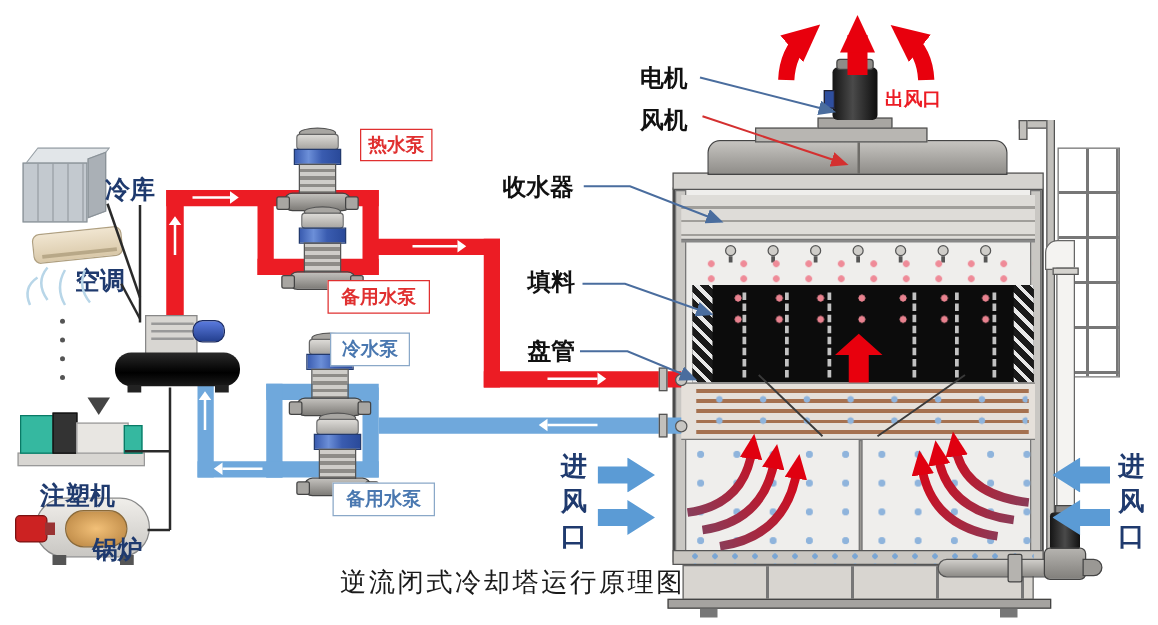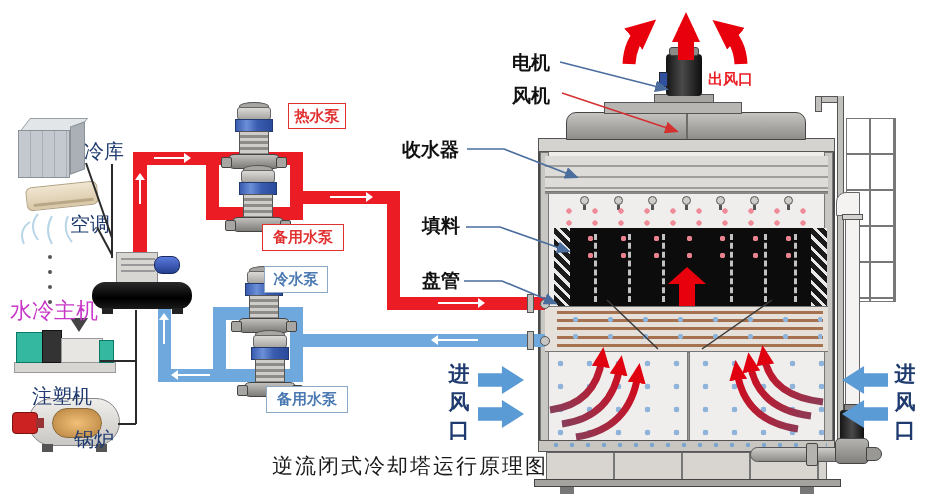--- a/index.html
+++ b/index.html
@@ -137,23 +137,23 @@
   .pump1{left:226px;top:102px}.pump2{left:230px;top:165px}.pump3{left:236px;top:266px}.pump4{left:242px;top:330px}
 
   
   .pbox{background:#fff;border:1.5px solid;display:flex;align-items:center;justify-content:center;font-weight:bold;font-size:15px}
   .pbox.hotb{border-color:#e03030;color:#e03030}
   .pbox.coldb{border-color:#8aa8c8;color:#4a78b0}
   .lb-hw{left:288px;top:103px;width:58px;height:26px}
   .lb-hb{left:262px;top:224px;width:82px;height:27px}
   .lb-cw{left:264px;top:266px;width:64px;height:27px}
   .lb-cb{left:266px;top:386px;width:82px;height:27px}
-  .eqlbl{font-weight:normal;font-size:20px;color:#1f3a6e;white-space:nowrap}
+  .eqlbl{font-weight:bold;font-size:20px;color:#1f3a6e;white-space:nowrap}
   .lb-cr{left:84px;top:138px}
-  .lb-ac{left:70px;top:211px}
+  .lb-ac{left:60px;top:211px}
   .lb-ch{left:10px;top:296px;font-size:22px;color:#c837c8}
   .lb-im{left:32px;top:383px}
   .lb-bl{left:74px;top:426px}
   .twlbl{font-weight:bold;font-size:19px;color:#111;white-space:nowrap}
   .lb-motor{left:512px;top:50px}
   .lb-fan{left:512px;top:83px}
   .lb-elim{left:402px;top:137px}
   .lb-fill{left:422px;top:213px}
   .lb-coil{left:422px;top:268px}
   .lb-out{left:708px;top:70px;font-size:15px;color:#ec1c24}
@@ -326,21 +326,20 @@
       <div class="p-fr"></div>
   </div>
 
   <div class="pbox hotb lb-hw">热水泵</div>
   <div class="pbox hotb lb-hb">备用水泵</div>
   <div class="pbox coldb lb-cw">冷水泵</div>
   <div class="pbox coldb lb-cb">备用水泵</div>
 
   <div class="eqlbl lb-cr">冷库</div>
   <div class="eqlbl lb-ac">空调</div>
-  <div class="eqlbl lb-ch">水冷主机</div>
   <div class="eqlbl lb-im">注塑机</div>
   <div class="eqlbl lb-bl">锅炉</div>
 
   <div class="twlbl lb-motor">电机</div>
   <div class="twlbl lb-fan">风机</div>
   <div class="twlbl lb-elim">收水器</div>
   <div class="twlbl lb-fill">填料</div>
   <div class="twlbl lb-coil">盘管</div>
   <div class="twlbl lb-out">出风口</div>
   <div class="vtext lb-inl">进风口</div>

